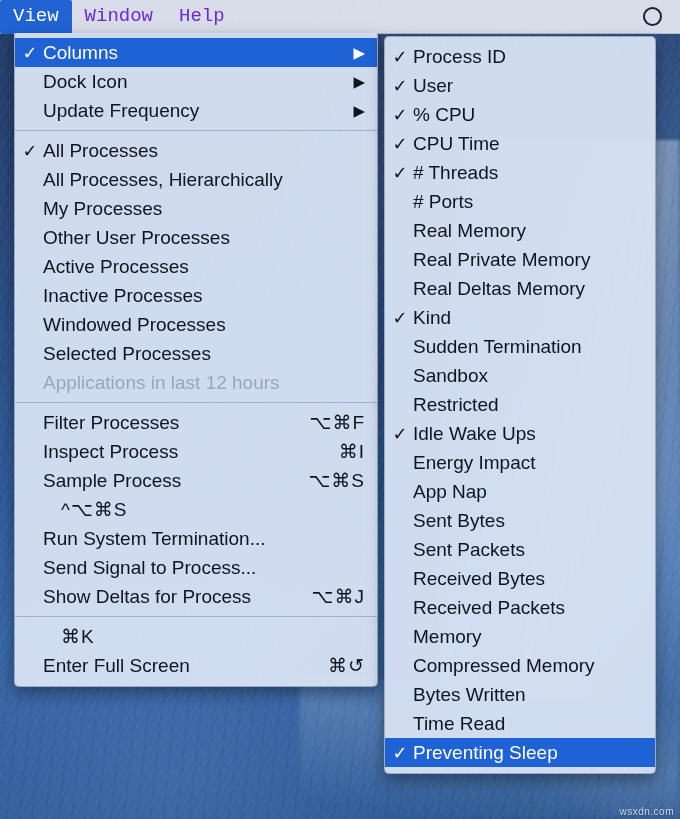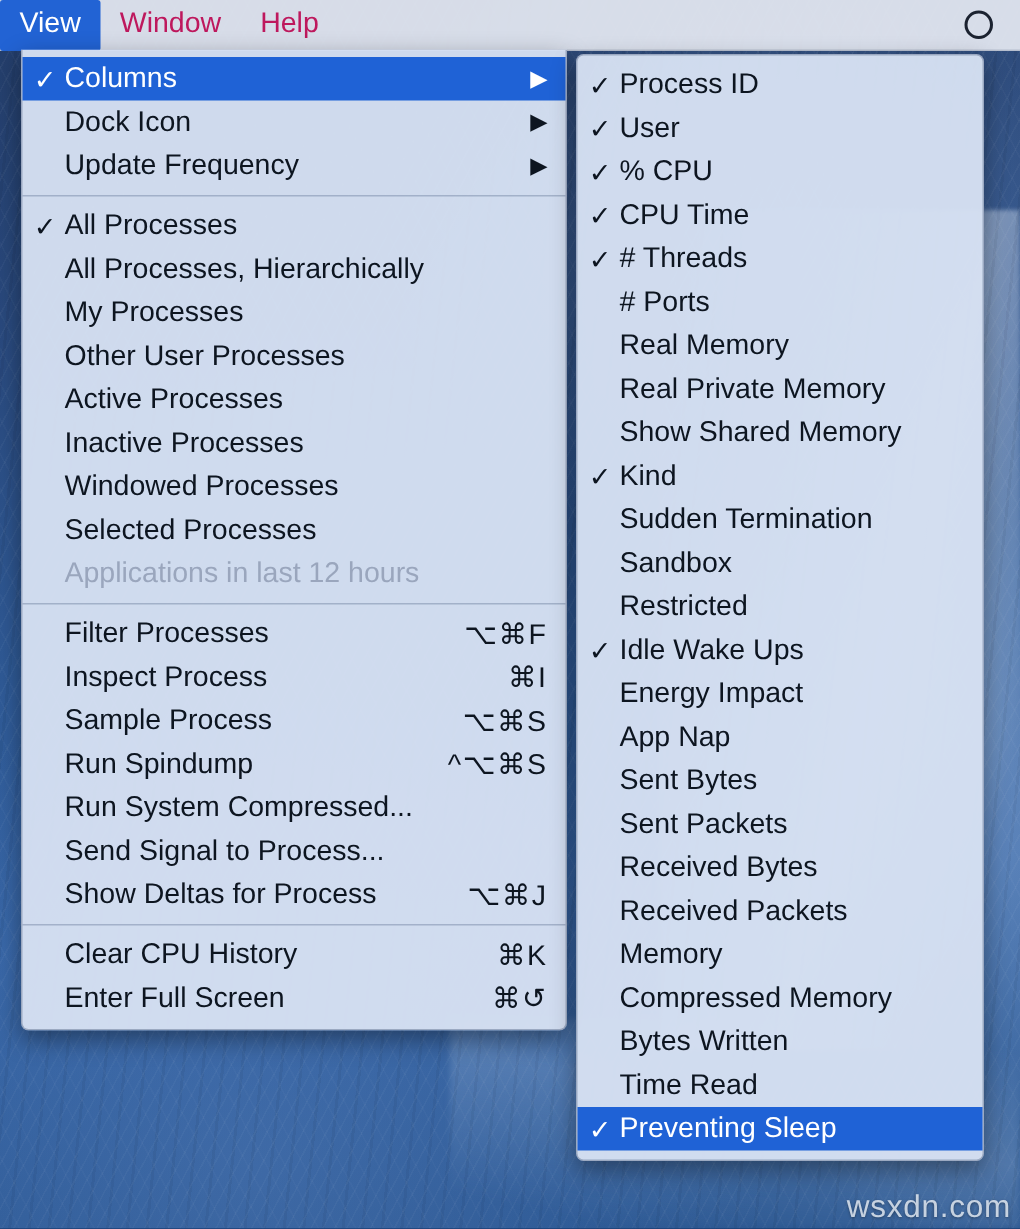--- a/index.html
+++ b/index.html
@@ -57,24 +57,25 @@
   
   #menubar {
     position: absolute;
     left: 0; top: 0;
     width: 680px; height: 34px;
     background: rgba(226,231,240,0.94);
     border-bottom: 1px solid rgba(150,160,180,0.5);
     display: flex;
     align-items: center;
     box-sizing: border-box;
+    font-family: Liberation Mono, monospace;
   }
   .mb-item {
     font-size: 19px;
-    color: #be185d;
+    color: #6d28d9;
     padding: 3px 13px 5px 13px;
     line-height: 26px;
     white-space: nowrap;
     border-radius: 2px;
   }
   .mb-item.active {
     background: #2263d4;
     color: #ffffff;
   }
   #mb-right {
@@ -166,21 +167,21 @@
     height: 1px;
     margin: 5px 0 5px 0;
     background: rgba(125,142,172,0.55);
   }
 
   
   #watermark {
     position: absolute;
     right: 6px;
     bottom: 2px;
-    font-size: 21px;
+    font-size: 10px;
     color: rgba(236,242,250,0.80);
     letter-spacing: .5px;
     text-shadow: 0 1px 2px rgba(0,0,0,0.35);
   }
 </style>
 </head>
 <body>
 
 <div id="desktop">
   <div id="ridge"></div>
@@ -262,40 +263,38 @@
       <span class="label">Inspect Process</span>
       <span class="shortcut">⌘I</span>
     </div>
     <div class="row">
       <span class="check"></span>
       <span class="label">Sample Process</span>
       <span class="shortcut">⌥⌘S</span>
     </div>
     <div class="row">
       <span class="check"></span>
-      <span class="label">Run Spindump</span>
       <span class="shortcut">^⌥⌘S</span>
     </div>
     <div class="row">
       <span class="check"></span>
-      <span class="label">Run System Compressed...</span>
+      <span class="label">Run System Termination...</span>
     </div>
     <div class="row">
       <span class="check"></span>
       <span class="label">Send Signal to Process...</span>
     </div>
     <div class="row">
       <span class="check"></span>
       <span class="label">Show Deltas for Process</span>
       <span class="shortcut">⌥⌘J</span>
     </div>
     <div class="sep"></div>
     <div class="row">
       <span class="check"></span>
-      <span class="label">Clear CPU History</span>
       <span class="shortcut">⌘K</span>
     </div>
     <div class="row">
       <span class="check"></span>
       <span class="label">Enter Full Screen</span>
       <span class="shortcut">⌘↺</span>
     </div>
   </div>
 
 <div id="columns-submenu" class="menu">
@@ -326,21 +325,21 @@
     <div class="row">
       <span class="check"></span>
       <span class="label">Real Memory</span>
     </div>
     <div class="row">
       <span class="check"></span>
       <span class="label">Real Private Memory</span>
     </div>
     <div class="row">
       <span class="check"></span>
-      <span class="label">Show Shared Memory</span>
+      <span class="label">Real Deltas Memory</span>
     </div>
     <div class="row">
       <span class="check">✓</span>
       <span class="label">Kind</span>
     </div>
     <div class="row">
       <span class="check"></span>
       <span class="label">Sudden Termination</span>
     </div>
     <div class="row">

